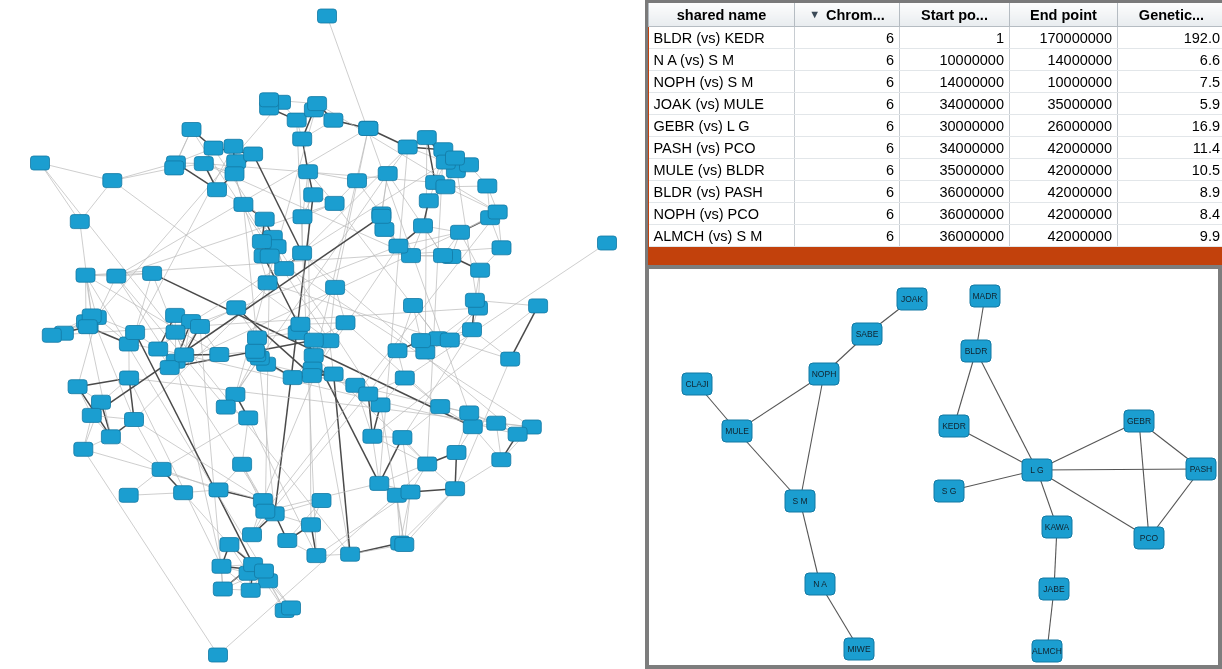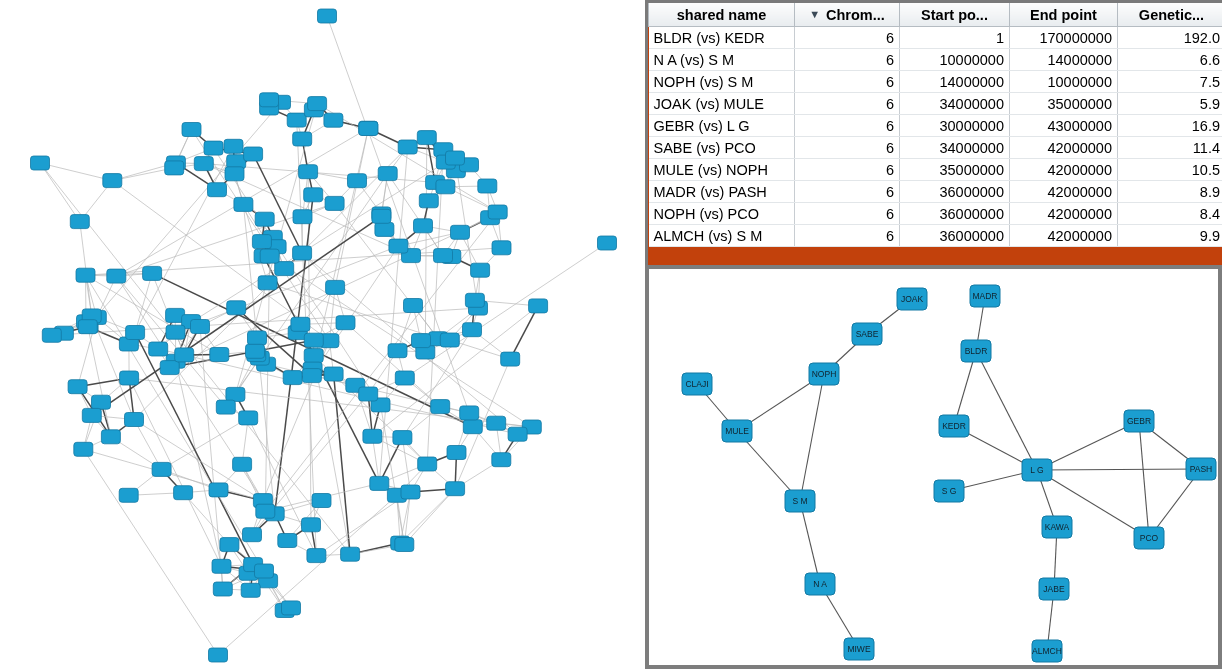--- a/index.html
+++ b/index.html
@@ -838,39 +838,39 @@
               <td class="c-name">JOAK (vs) MULE</td>
               <td class="c-num">6</td>
               <td class="c-num">34000000</td>
               <td class="c-num">35000000</td>
               <td class="c-num">5.9</td>
             </tr>
             <tr>
               <td class="c-name">GEBR (vs) L G</td>
               <td class="c-num">6</td>
               <td class="c-num">30000000</td>
-              <td class="c-num">43000000</td>
+              <td class="c-num">26000000</td>
               <td class="c-num">16.9</td>
             </tr>
             <tr>
-              <td class="c-name">SABE (vs) PCO</td>
+              <td class="c-name">PASH (vs) PCO</td>
               <td class="c-num">6</td>
               <td class="c-num">34000000</td>
               <td class="c-num">42000000</td>
               <td class="c-num">11.4</td>
             </tr>
             <tr>
-              <td class="c-name">MULE (vs) NOPH</td>
+              <td class="c-name">MULE (vs) BLDR</td>
               <td class="c-num">6</td>
               <td class="c-num">35000000</td>
               <td class="c-num">42000000</td>
               <td class="c-num">10.5</td>
             </tr>
             <tr>
-              <td class="c-name">MADR (vs) PASH</td>
+              <td class="c-name">BLDR (vs) PASH</td>
               <td class="c-num">6</td>
               <td class="c-num">36000000</td>
               <td class="c-num">42000000</td>
               <td class="c-num">8.9</td>
             </tr>
             <tr>
               <td class="c-name">NOPH (vs) PCO</td>
               <td class="c-num">6</td>
               <td class="c-num">36000000</td>
               <td class="c-num">42000000</td>

